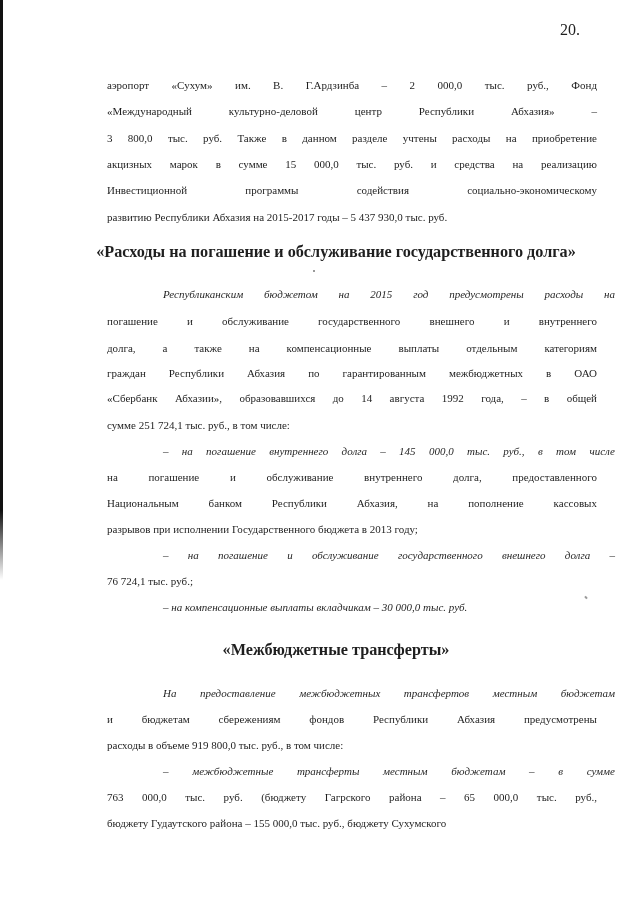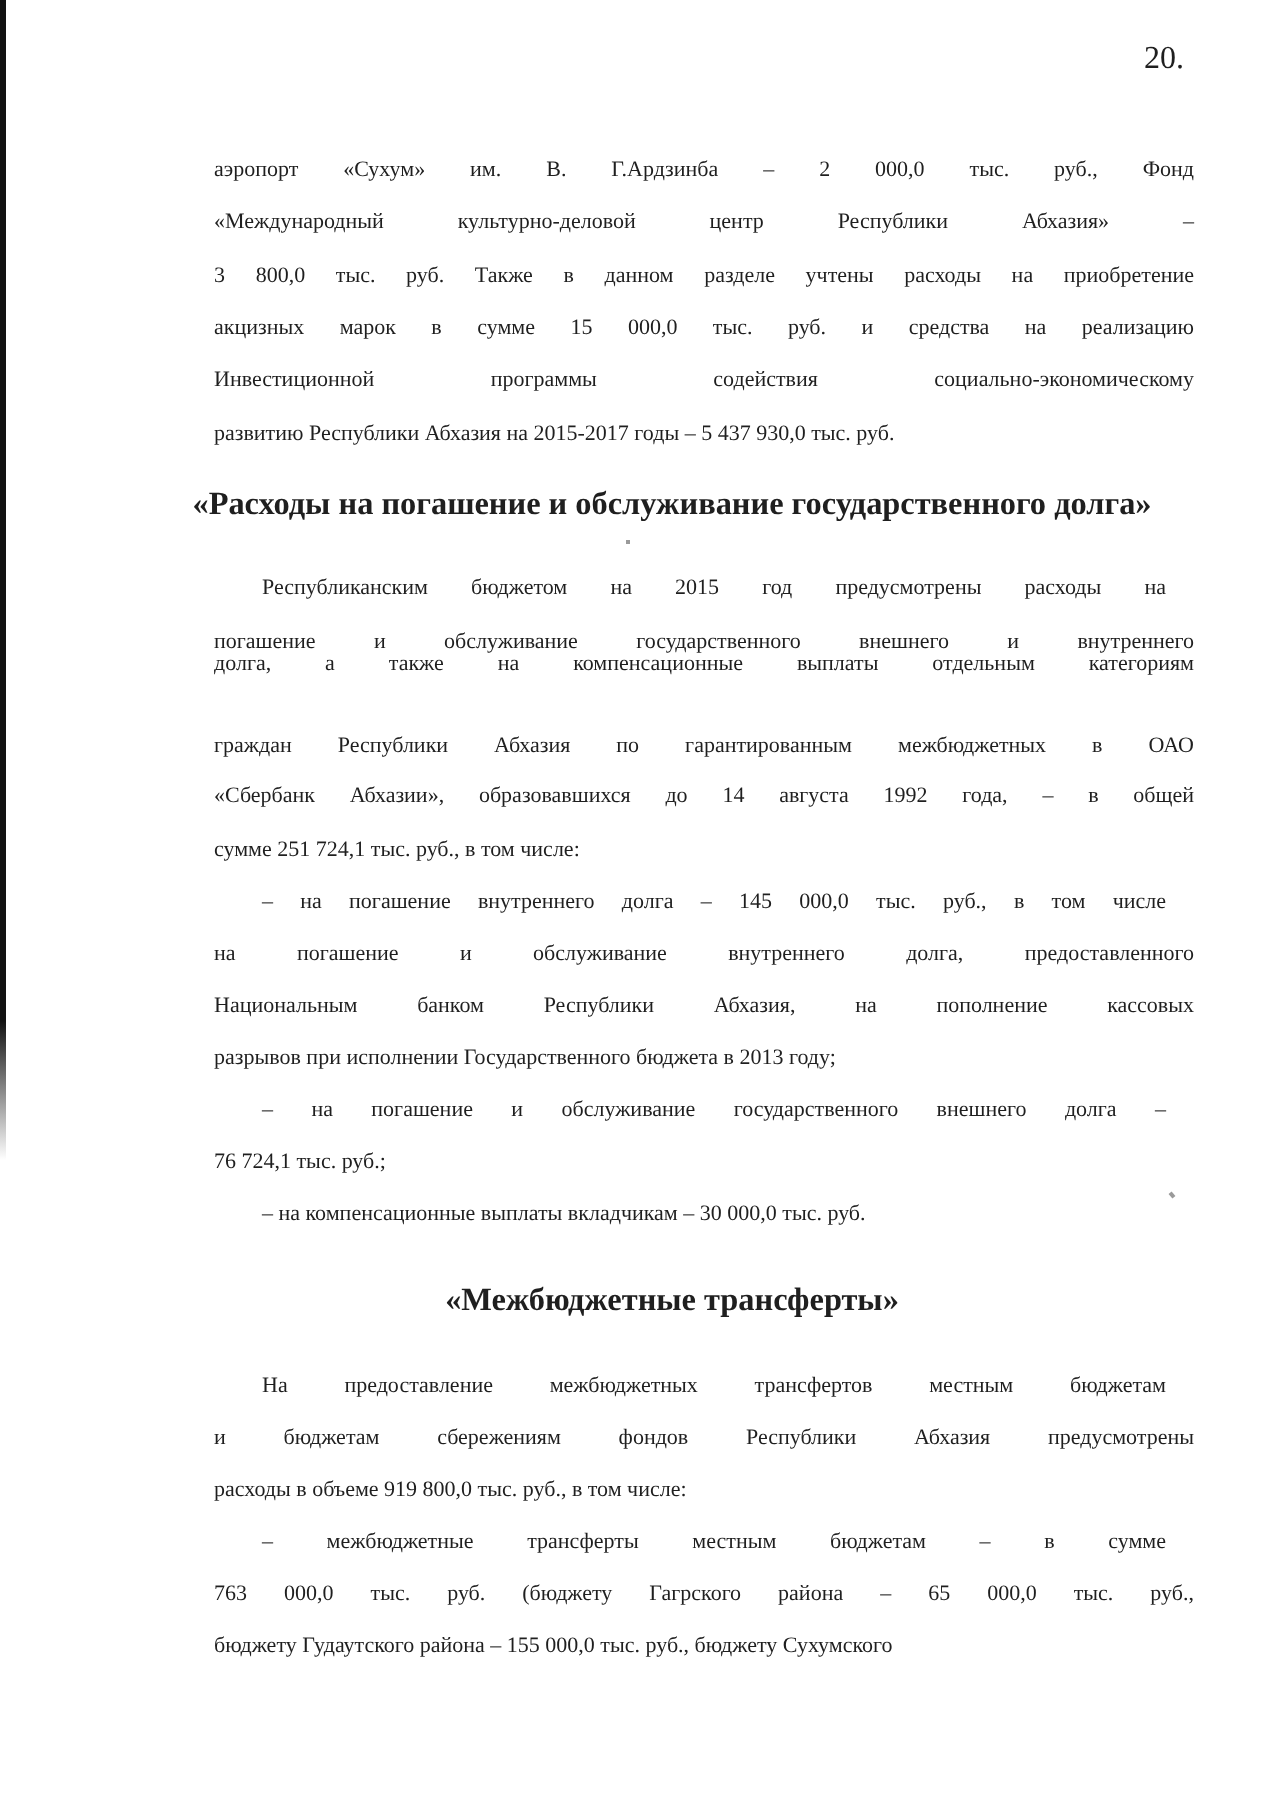--- a/index.html
+++ b/index.html
@@ -5,29 +5,29 @@
   html, body { margin: 0; padding: 0; }
   body {
     width: 640px; height: 905px; background: #ffffff; position: relative; overflow: hidden;
     font-family: "Liberation Serif", "DejaVu Serif", serif; color: #1f1f1f;
   }
   .scan-edge {
     position: absolute; left: 0; top: 0; width: 3px; height: 580px;
     background: linear-gradient(to bottom, #111 0%, #111 88%, rgba(17,17,17,0) 100%);
   }
   .page-number {
-    position: absolute; top: 19px; left: 560px; width: 32px; text-align: right;
+    position: absolute; top: 19px; left: 560px; width: 32px; 
     font-size: 16px; line-height: 22px;
   }
   .line {
     position: absolute; left: 107px; width: 490px; height: 24px; line-height: 24px;
     font-size: 11px; white-space: nowrap; text-align: justify; text-align-last: justify;
   }
   .line.last { text-align-last: left; }
-  .line.indent { left: 131px; width: 452px; }
+  .line.indent { left: 163px; width: 452px; font-style: italic; }
   .heading {
     position: absolute; left: 0; width: 640px; text-align: center;
     font-weight: bold; font-size: 16.2px; line-height: 24px; height: 24px; padding-left: 16px;
   }
   .speck { position: absolute; background: #9a9a9a; }
 </style>
 </head>
 <body>
 
 <div class="scan-edge"></div>
@@ -42,21 +42,21 @@
   <div class="line" style="top:178px">Инвестиционной программы содействия социально-экономическому</div>
   <div class="line last" style="top:205px">развитию Республики Абхазия на 2015-2017 годы  – 5 437 930,0 тыс. руб.</div>
 </div>
 
 <div class="heading" style="top:240px">«Расходы на погашение и обслуживание государственного долга»</div>
 <div class="speck" style="left:313px; top:270px; width:2px; height:2px;"></div>
 
 <div>
   <div class="line indent" style="top:282px">Республиканским бюджетом на 2015 год предусмотрены расходы на</div>
   <div class="line" style="top:309px">погашение и обслуживание государственного внешнего и внутреннего</div>
-  <div class="line" style="top:320px">долга, а также на компенсационные выплаты отдельным категориям</div>
+  <div class="line" style="top:336px">долга, а также на компенсационные выплаты отдельным категориям</div>
   <div class="line" style="top:361px">граждан Республики Абхазия по гарантированным межбюджетных в ОАО</div>
   <div class="line" style="top:386px">«Сбербанк Абхазии», образовавшихся до 14 августа 1992 года, – в общей</div>
   <div class="line last" style="top:413px">сумме 251 724,1 тыс. руб., в том числе:</div>
 </div>
 
 <div>
   <div class="line indent" style="top:439px">– на погашение внутреннего долга – 145 000,0 тыс. руб., в том числе</div>
   <div class="line" style="top:465px">на погашение и обслуживание внутреннего долга, предоставленного</div>
   <div class="line" style="top:491px">Национальным банком Республики Абхазия, на пополнение кассовых</div>
   <div class="line last" style="top:517px">разрывов при исполнении Государственного бюджета в 2013 году;</div>

